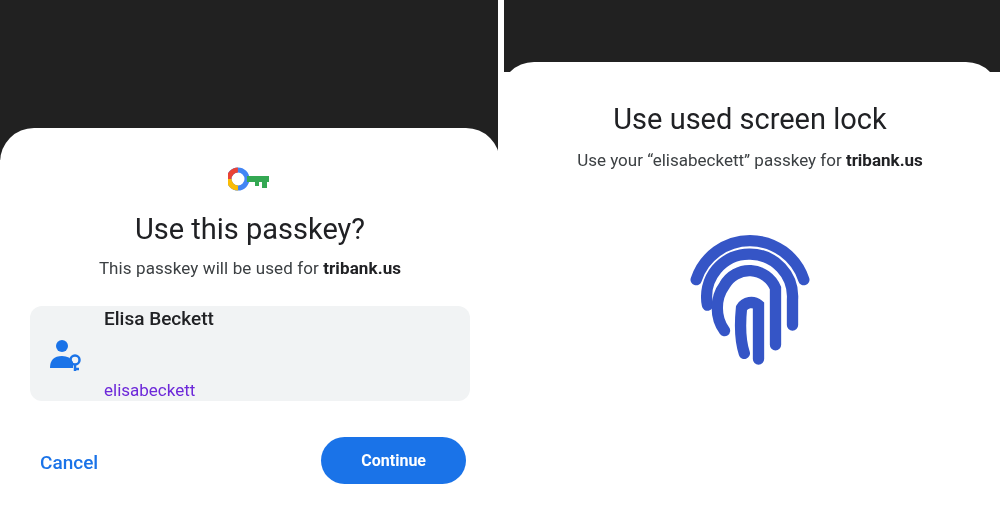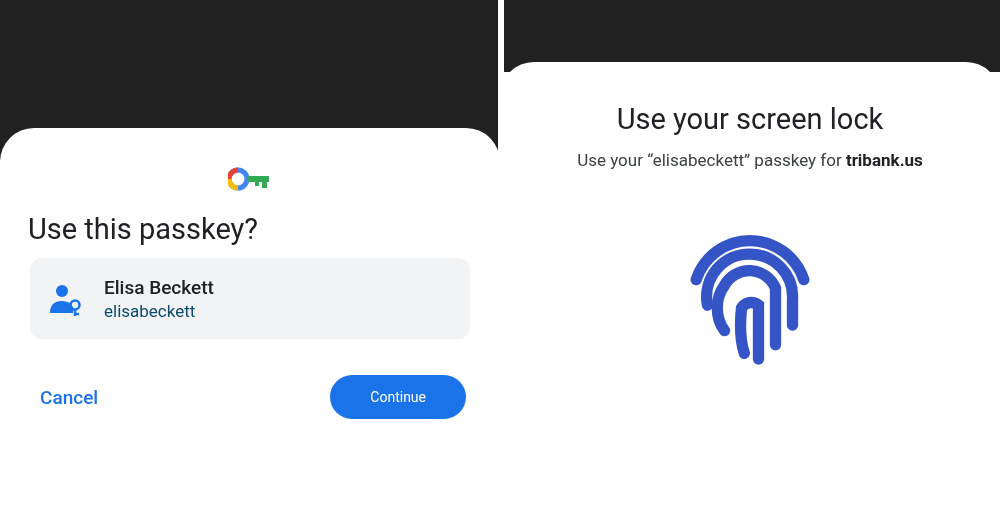--- a/index.html
+++ b/index.html
@@ -33,50 +33,51 @@
   .col-left .sheet { top: 128px; }
   .col-right .sheet { top: 62px; }
 
   
   .key-icon {
     width: 44px; height: 26px;
     margin: 38px auto 20px auto;
     display: block;
   }
   .heading {
+    text-align: center;
     font-size: 29px;
     color: #202124;
     font-weight: 400;
     margin-bottom: 12px;
   }
   .subheading {
     text-align: center;
     font-size: 17px;
     color: #3c4043;
     margin-bottom: 28px;
     letter-spacing: 0.1px;
   }
   .subheading b { font-weight: 700; color: #202124; }
 
   .account-card {
     background: #f1f3f4;
     border-radius: 12px;
     display: flex;
     align-items: center;
-    padding: 18px 18px;
+    padding: 1px 18px;
     margin: 0 2px 36px 2px;
   }
   .account-icon {
     width: 36px; height: 36px;
     margin-right: 20px;
     flex: 0 0 36px;
   }
   .account-text { display: flex; flex-direction: column; }
   .account-name { font-size: 19px; color: #202124; font-weight: 500; margin-bottom: 2px; }
-  .account-username { font-size: 17px; color: #0c4a6e; }
+  .account-username { font-size: 17px; color: #6d28d9; margin-top: 48px; }
 
   .button-row {
     display: flex;
     justify-content: space-between;
     align-items: flex-end;
     padding: 0 6px;
   }
   .text-btn {
     background: none;
     border: none;
@@ -85,22 +86,22 @@
     font-weight: 500;
     font-family: inherit;
     padding: 10px 6px;
     cursor: pointer;
   }
   .pill-btn {
     background: #1a73e8;
     color: #ffffff;
     border: none;
     border-radius: 28px;
-    font-size: 14px;
-    font-weight: 400;
+    font-size: 16px;
+    font-weight: 700;
     font-family: inherit;
     padding: 14px 40px;
     cursor: pointer;
   }
 
   
   .r-heading {
     text-align: center;
     font-size: 29px;
     color: #202124;
@@ -145,20 +146,23 @@
       <circle cx="10" cy="13" r="9" fill="none" stroke="#4285F4" stroke-width="5"></circle>
       <circle cx="10" cy="13" r="9" fill="none" stroke="#EA4335" stroke-width="5" stroke-dasharray="14 100" stroke-dashoffset="-28"></circle>
       <circle cx="10" cy="13" r="9" fill="none" stroke="#FBBC05" stroke-width="5" stroke-dasharray="14 100" stroke-dashoffset="-14"></circle>
       <rect x="19" y="10" width="22" height="6" fill="#34A853"></rect>
       <rect x="34" y="10" width="5" height="12" fill="#34A853"></rect>
       <rect x="27" y="10" width="4" height="10" fill="#34A853"></rect>
     </svg>
 
     <div class="heading">Use this passkey?</div>
 
+    <div class="subheading">
+      <span>This passkey will be used for </span><b>tribank.us</b>
+    </div>
 
     <div class="account-card">
       <svg class="account-icon" viewBox="0 0 36 36">
         <circle cx="14" cy="10" r="6" fill="#1a73e8"></circle>
         <path d="M 2 32 Q 2 20 14 20 Q 22 20 25 26 L 25 32 Z" fill="#1a73e8"></path>
         <circle cx="27" cy="24" r="4.5" fill="none" stroke="#1a73e8" stroke-width="2.5"></circle>
         <line x1="27" y1="28" x2="27" y2="35" stroke="#1a73e8" stroke-width="2.5"></line>
         <line x1="27" y1="33" x2="31" y2="33" stroke="#1a73e8" stroke-width="2.5"></line>
       </svg>
       <div class="account-text">
@@ -174,21 +178,21 @@
 
   </div>
 </div>
 
 <div class="divider"></div>
 
 <div class="col col-right">
   <div class="backdrop"></div>
   <div class="sheet">
 
-    <div class="r-heading">Use your screen lock</div>
+    <div class="r-heading">Use used screen lock</div>
 
     <div class="r-subheading">
       <span>Use your </span><span>“elisabeckett”</span><span> passkey for </span><b>tribank.us</b>
     </div>
 
     <svg class="fingerprint" viewBox="0 0 120 120">
       <g fill="none" stroke="#3555c6" stroke-width="8" stroke-linecap="round">
         <path d="M 22 52 A 40 40 0 0 1 98 52"></path>
         <path d="M 30 70 A 30 30 0 0 1 60 34 A 30 30 0 0 1 90 66 L 90 84"></path>
         <path d="M 42 88 A 20 24 0 0 1 42 56 A 20 20 0 0 1 78 58 L 78 98"></path>

